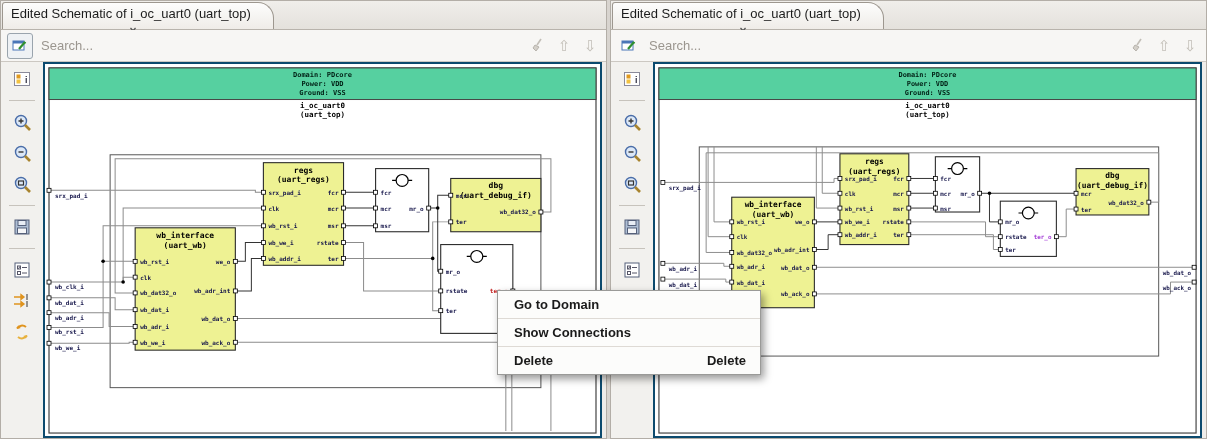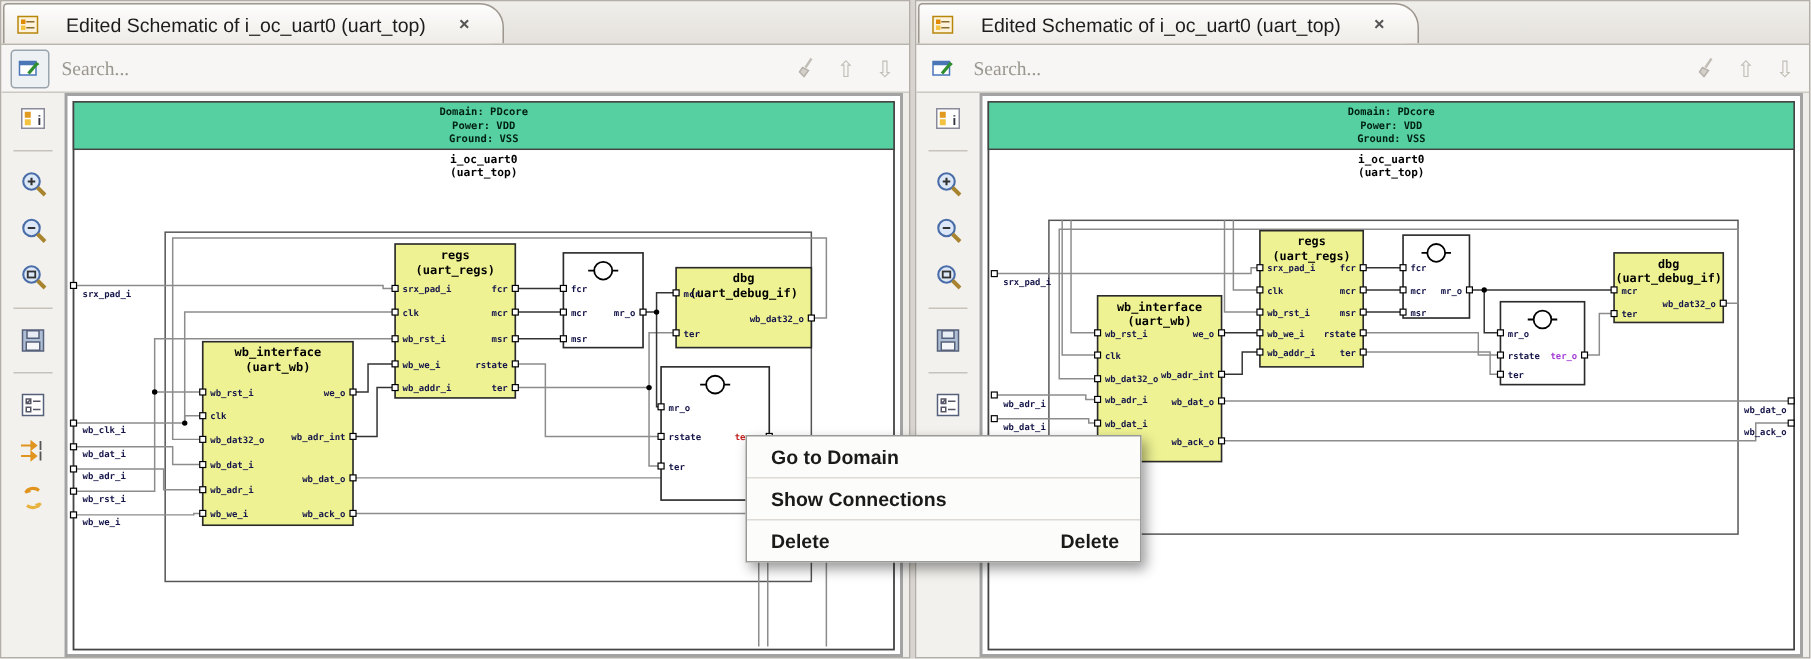--- a/index.html
+++ b/index.html
@@ -8,47 +8,47 @@
     background:#d8d4cf;font-family:"Liberation Sans",sans-serif;
     -webkit-font-smoothing:antialiased;
   }
   .panel{position:absolute;top:0;height:439px;background:#efedea;display:flex;flex-direction:column;border:1px solid #b3aea7;box-sizing:border-box;}
   #panel-left{left:0;width:607px;}
   #panel-right{left:610px;width:597px;}
 
   
   .tabbar{height:28px;background:linear-gradient(#f0eeea,#e4e1dc);border-bottom:1px solid #b8b3ac;display:flex;align-items:flex-end;flex:0 0 auto;}
   .tab{
-    display:inline-flex;align-items:center;gap:18px;height:27px;box-sizing:border-box;
+    display:inline-flex;align-items:center;gap:3px;height:27px;box-sizing:border-box;
     padding:0 22px 0 8px;margin-left:1px;
     background:linear-gradient(#fdfdfc,#efece8);
     border:1px solid #9d978f;border-bottom:none;
     border-radius:3px 16px 0 0;
-    font-size:13px;color:#1c1c1c;white-space:nowrap;
+    font-size:13px;color:#1c1c1c;white-space:nowrap;flex-direction:column;
   }
   .tab .close{font-size:12px;color:#555;margin-left:4px;cursor:pointer;font-weight:bold;}
   .tabicon{width:15px;height:15px;display:inline-block;}
 
   
   .searchrow{height:31px;background:#f7f6f4;border-bottom:1px solid #ccc8c2;display:flex;align-items:center;padding:0 6px;gap:6px;flex:0 0 auto;}
   .sbtn{width:24px;height:24px;display:flex;align-items:center;justify-content:center;border-radius:3px;}
   .sbtn.framed{border:1px solid #9aa4ad;background:#eef1f4;}
   .searchrow input{
     flex:1;border:none;outline:none;background:transparent;
-    font-size:13px;color:#333;font-family:Liberation Serif, serif;
+    font-size:13px;color:#333;font-family:Liberation Sans, sans-serif;
   }
   .searchrow input::placeholder{color:#9b968f;}
   .nav-ico{width:20px;height:20px;display:flex;align-items:center;justify-content:center;color:#c2beb7;font-size:15px;}
 
   
   .pbody{flex:1;display:flex;min-height:0;}
   .vtoolbar{width:42px;background:#f2f1ee;display:flex;flex-direction:column;align-items:center;padding-top:6px;gap:9px;flex:0 0 auto;}
   .tico{width:22px;height:22px;display:flex;align-items:center;justify-content:center;}
   .tsep{width:26px;height:1px;background:#c7c3bc;margin:1px 0;}
-  .canvas{flex:1;margin:0 4px 0 0;background:#fff;border:2px solid #a3a3a3;box-sizing:border-box;overflow:hidden;}
+  .canvas{flex:1;margin:0 4px 0 0;background:#fff;border:2px solid #0c4a6e;box-sizing:border-box;overflow:hidden;}
   .canvas svg{display:block;width:100%;height:100%;}
 
   
   #ctxmenu{
     position:absolute;left:497px;top:290px;width:262px;z-index:50;
     background:#fcfcfb;border:1px solid #9a9a98;
     box-shadow:3px 4px 8px rgba(0,0,0,.4);
     font-size:13px;font-weight:bold;color:#1a1a1a;
   }
   #ctxmenu .mi{display:flex;justify-content:space-between;align-items:center;padding:6px 14px 6px 16px;border-top:1px solid #dedad5;}

